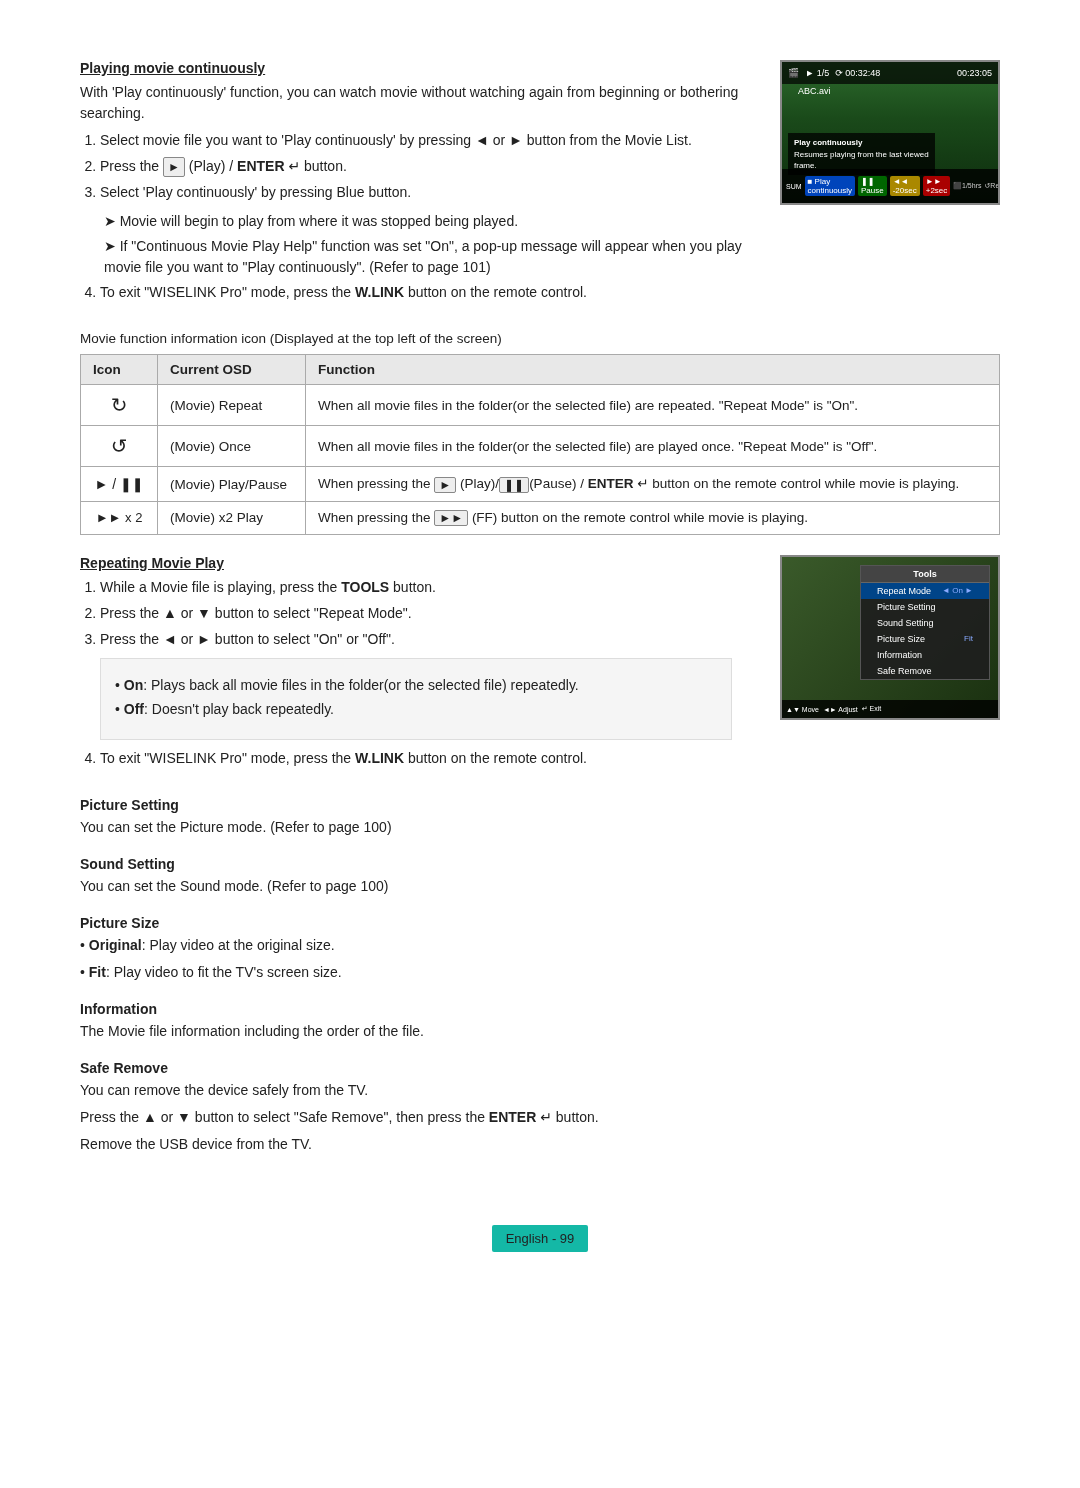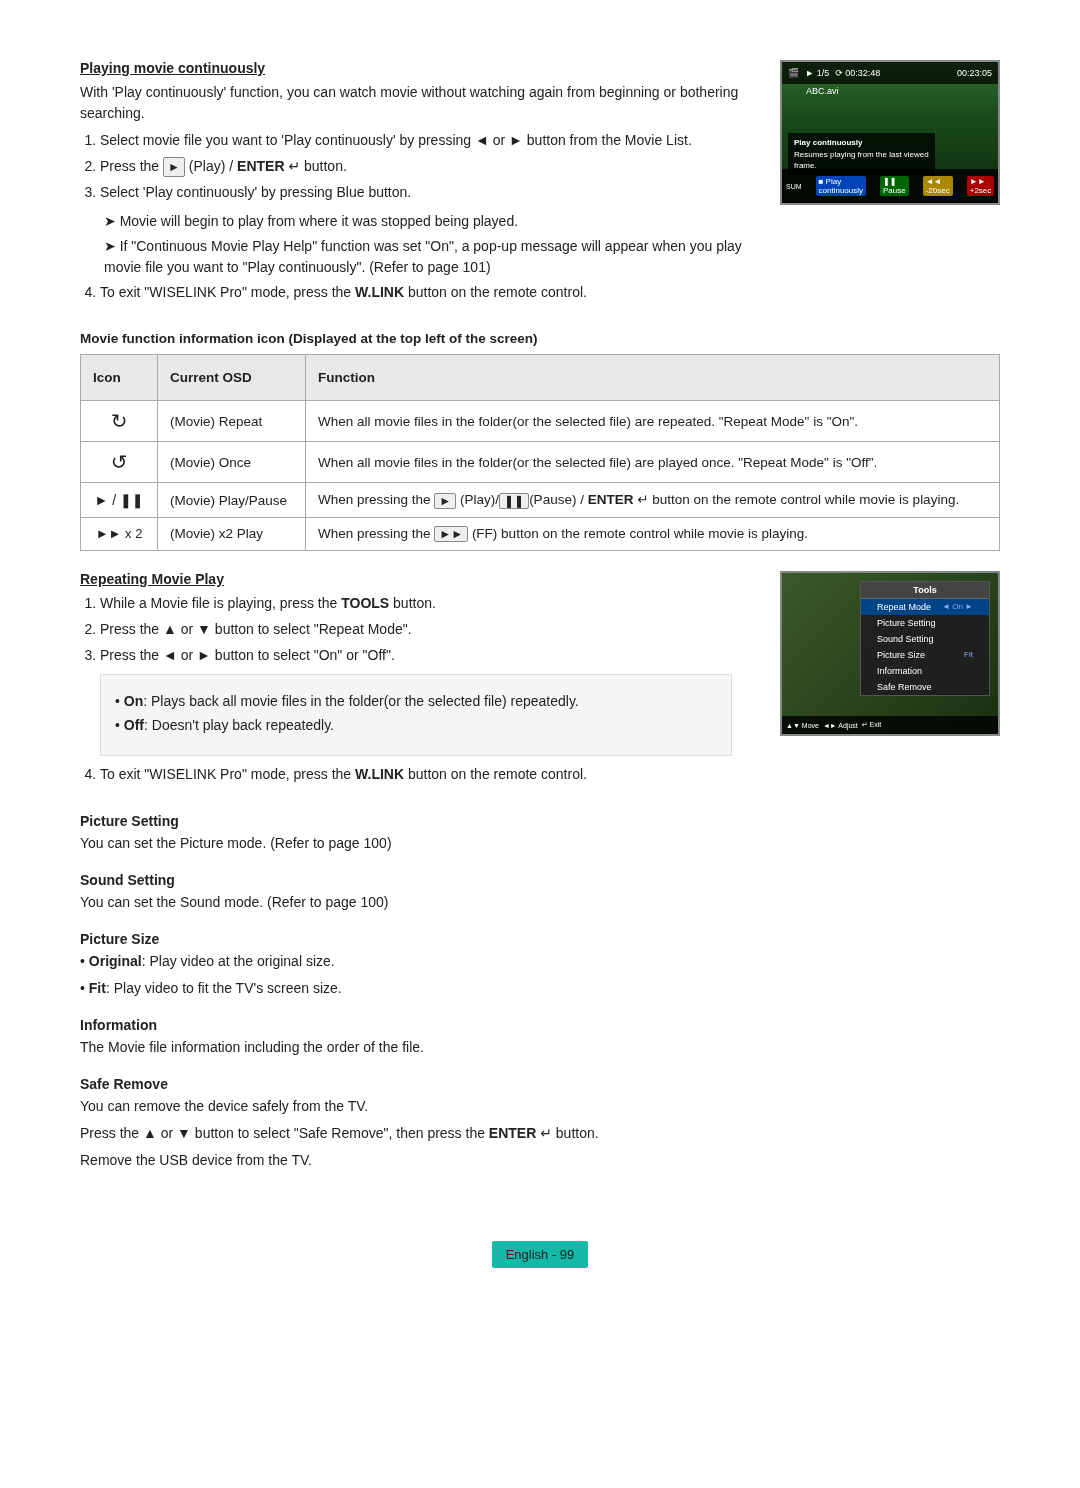--- a/index.html
+++ b/index.html
@@ -73,21 +73,21 @@
     .tv-screenshot .bottom-bar {
       position: absolute;
       bottom: 0; left: 0; right: 0;
       background: rgba(0,0,0,0.8);
       height: 34px;
       display: flex;
       align-items: center;
       padding: 0 4px;
       font-size: 7px;
       color: #fff;
-      gap: 14px;
+      gap: 3px;
     }
     .blue-btn {
       display: inline-block;
       background: #0044bb;
       color: #fff;
       font-size: 8px;
       padding: 1px 3px;
       border-radius: 2px;
     }
     .green-btn {
@@ -118,21 +118,21 @@
     
     .info-table {
       width: 100%;
       border-collapse: collapse;
       margin-bottom: 20px;
       font-size: 13.5px;
     }
     .info-table th {
       background: #e8e8e8;
       border: 1px solid #aaa;
-      padding: 15px 12px;
+      padding: 7px 12px;
       text-align: left;
       font-weight: bold;
     }
     .info-table td {
       border: 1px solid #aaa;
       padding: 8px 12px;
       vertical-align: middle;
     }
     .icon-cell { text-align: center; font-size: 18px; }
 
@@ -223,21 +223,21 @@
       text-align: center;
       margin-top: 40px;
       padding: 6px 14px;
       background: #14b8a6;
       display: inline-block;
       font-size: 13px;
       border-radius: 2px;
     }
     .footer-wrapper { text-align: center; margin-top: 30px; }
     .movie-fn-title {
-      font-weight: bold;
+      font-weight: normal;
       font-size: 13.5px;
       margin-bottom: 8px;
     }
   </style>
 </head>
 <body>
 
 <div class="top-section">
   <div class="top-text">
     <div class="section-title">Playing movie continuously</div>
@@ -256,21 +256,21 @@
   <div class="top-image">
     <div class="tv-screenshot">
       <div class="screen-content">
         <div class="top-bar">
           <span>🎬</span>
           <span>► 1/5</span>
           <span>⟳ 00:32:48</span>
           <span style="flex:1"></span>
           <span>00:23:05</span>
         </div>
-        <div style="position:absolute;top:24px;left:24px;color:#fff;font-size:9px;text-align:center;">ABC.avi</div>
+        <div style="position:absolute;top:24px;left:16px;color:#fff;font-size:9px;text-align:center;">ABC.avi</div>
         <div class="overlay-box">
           <div style="font-weight:bold;">Play continuously</div>
           <div>Resumes playing from the last viewed</div>
           <div>frame.</div>
         </div>
         <div class="bottom-bar">
           <span>SUM</span>
           <span class="blue-btn">■ Play continuously</span>
           <span class="green-btn">❚❚ Pause</span>
           <span class="yellow-btn">◄◄ -20sec</span>

